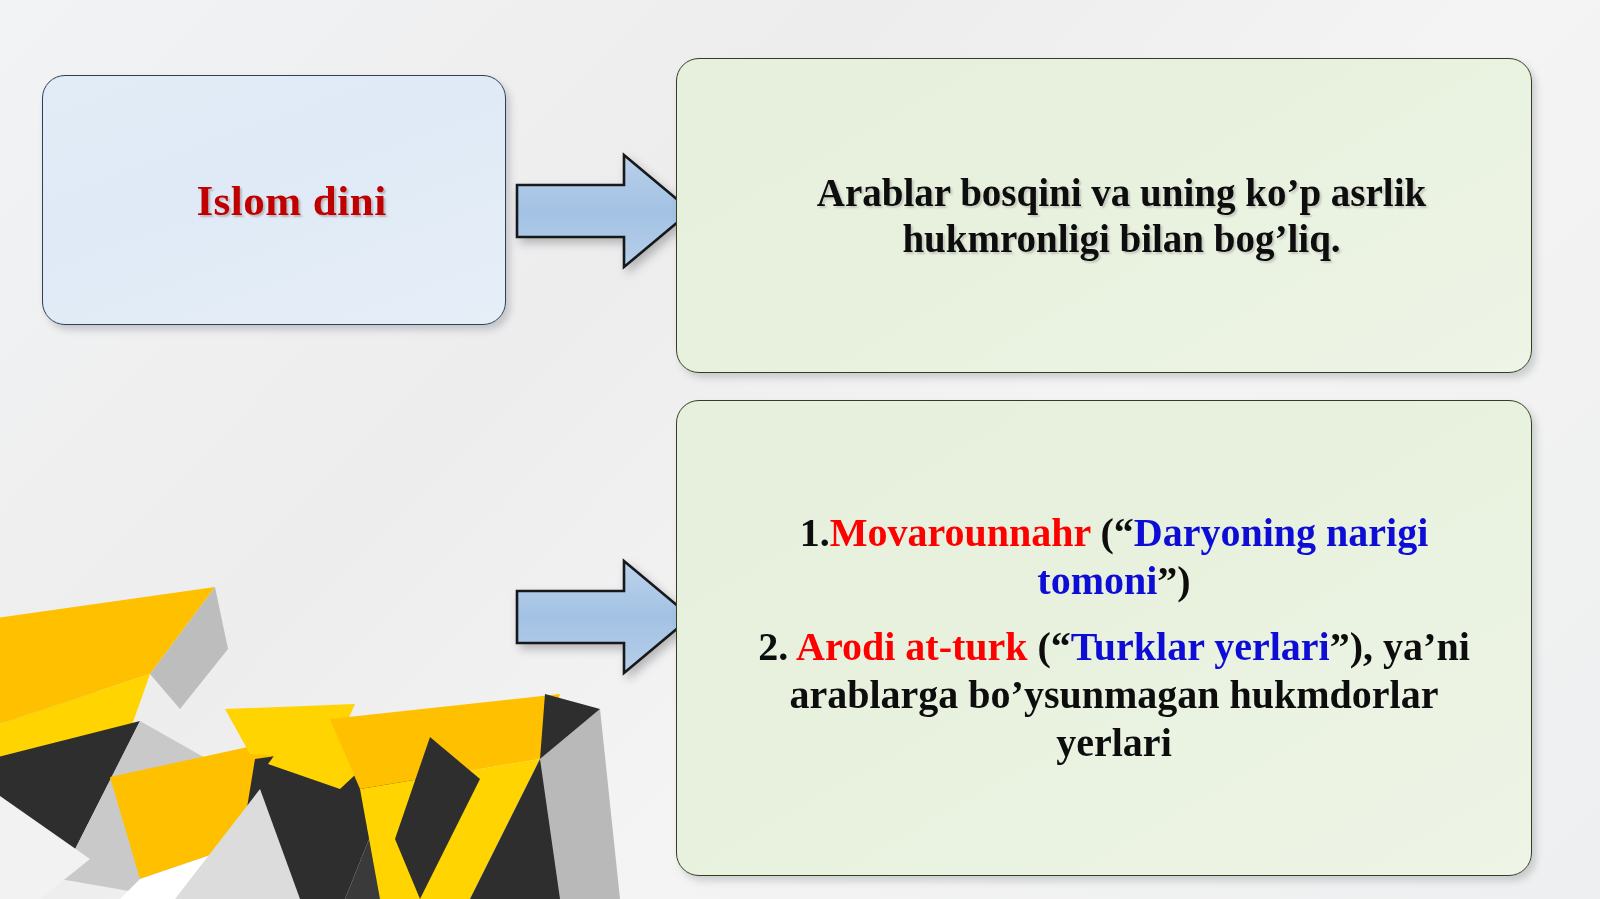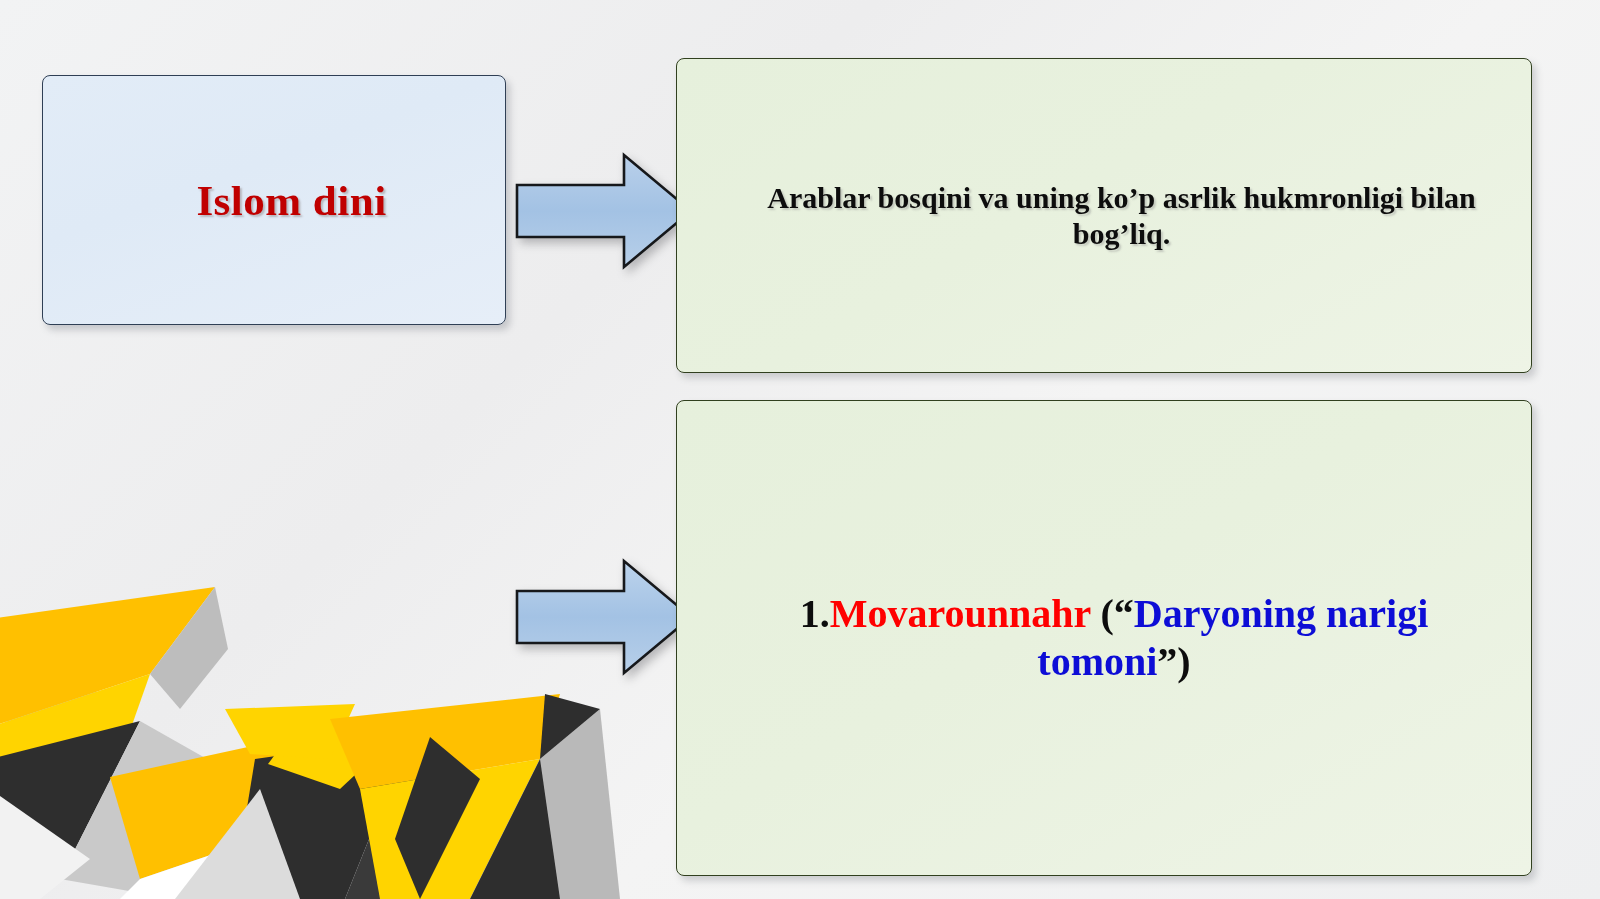--- a/index.html
+++ b/index.html
@@ -23,21 +23,21 @@
     bottom: 0;
     width: 620px;
     height: 440px;
     pointer-events: none;
   }
 
   
   .box {
     position: absolute;
     box-sizing: border-box;
-    border-radius: 8px;
+    border-radius: 23px;
     display: flex;
     align-items: center;
     justify-content: center;
     text-align: center;
     padding-left: 35px;
   }
   .box-blue {
     background: linear-gradient(160deg, #e2ecf7 0%, #dfeaf6 40%, #e6eef8 100%);
     border: 1.6px solid #2f3f55;
     box-shadow: 4px 5px 7px rgba(90,95,105,0.28);
@@ -57,21 +57,21 @@
     color: #C00000;
     font-weight: bold;
     font-size: 43px;
     letter-spacing: 0.5px;
     text-shadow: 2px 2px 2px rgba(130,120,120,0.45);
   }
 
   .body-text {
     color: #0d0d0d;
     font-weight: bold;
-    font-size: 30px;
+    font-size: 39px;
     line-height: 1.17;
     padding: 0 34px;
     text-shadow: 2px 2px 2px rgba(140,140,140,0.4);
   }
 
   .list-text {
     color: #0d0d0d;
     font-weight: bold;
     font-size: 40px;
     line-height: 1.2;
@@ -152,16 +152,19 @@
       </linearGradient>
     </defs>
     <polygon points="3,33 110,33 110,3 177,59 110,115 110,85 3,85" fill="url(#agrad2)" stroke="#16181b" stroke-width="2.6" stroke-linejoin="miter"></polygon>
   </svg>
 
   <div class="box box-green" id="box-turon2">
     <div class="list-text">
       <p>
         <span class="t-black">1.</span><span class="t-red">Movarounnahr</span><span class="t-black"> (“</span><span class="t-blue">Daryoning narigi tomoni</span><span class="t-black">”)</span>
       </p>
+      <p>
+        <span class="t-black">2. </span><span class="t-red">Arodi at-turk</span><span class="t-black"> (“</span><span class="t-blue">Turklar yerlari</span><span class="t-black">”), </span><span class="t-black">ya’ni arablarga bo’ysunmagan hukmdorlar yerlari</span>
+      </p>
     </div>
   </div>
 
 </div>
 
 </body></html>

